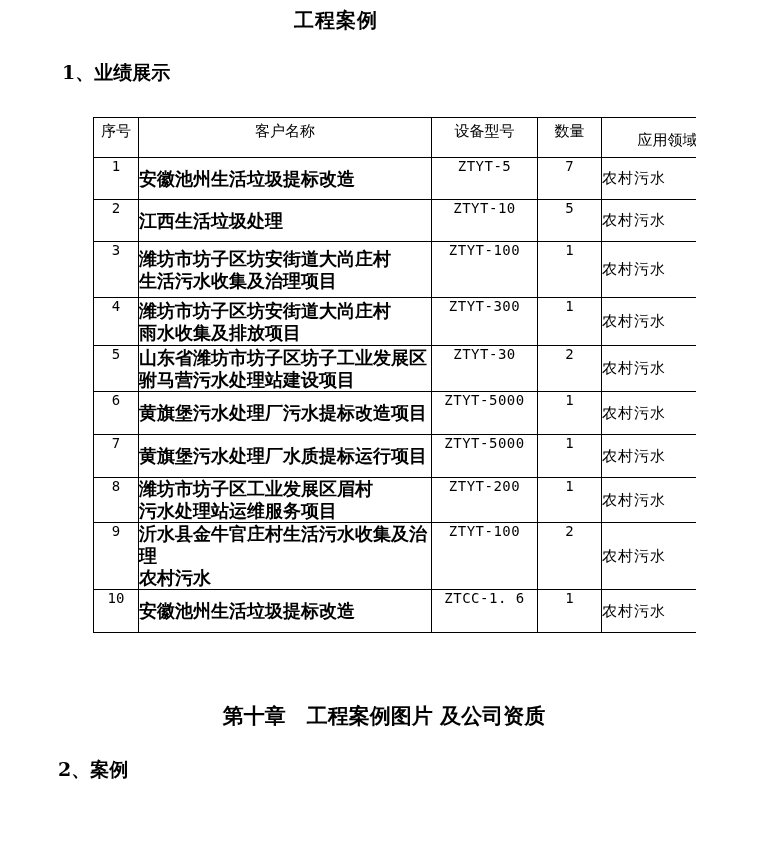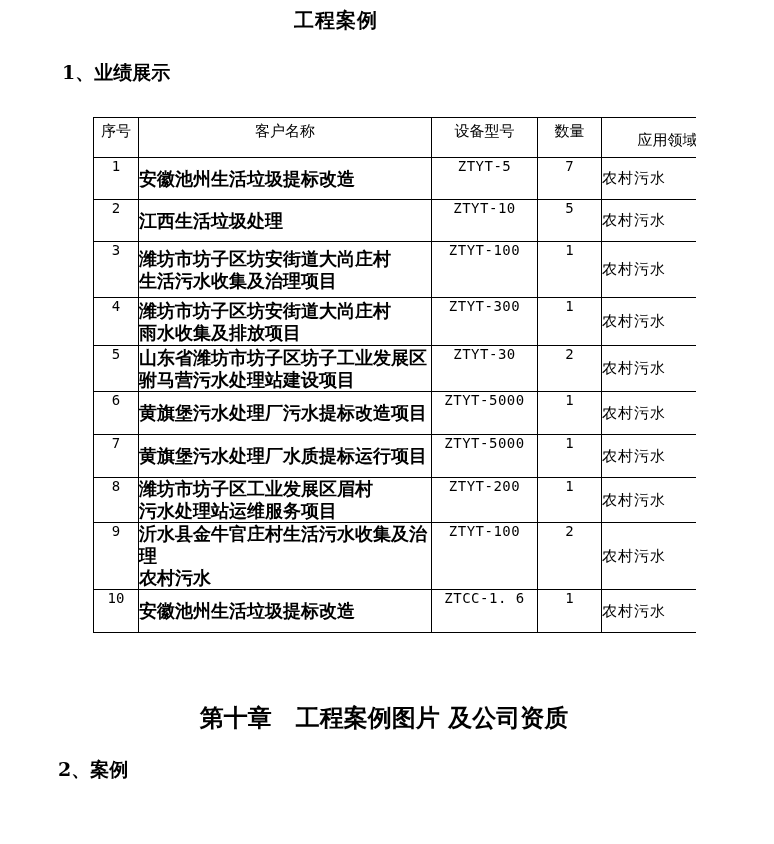--- a/index.html
+++ b/index.html
@@ -14,21 +14,21 @@
     position:absolute;top:7px;left:0;width:672px;
     text-align:center;font-size:20px;font-weight:bold;
     letter-spacing:1px;
   }
   .sec-heading{
     position:absolute;font-weight:bold;white-space:pre;
   }
   .sec1{left:62px;top:60px;font-size:19px;}
   .chapter-heading{
     position:absolute;top:702px;left:0;width:768px;
-    text-align:center;font-size:24px;font-weight:bold;white-space:pre;
+    text-align:center;font-size:21px;font-weight:bold;white-space:pre;
   }
   .sec2{left:58px;top:757px;font-size:19px;}
 
   table.cases-table{
     position:absolute;left:57px;top:117px;
     width:640px;table-layout:fixed;
     border-collapse:collapse;
     margin-left:36px;
   }
   .cases-table th,.cases-table td{

